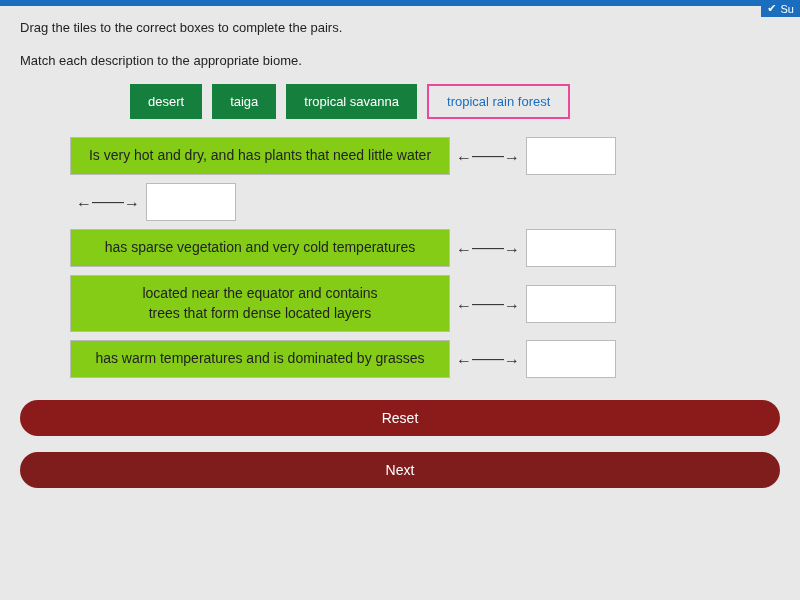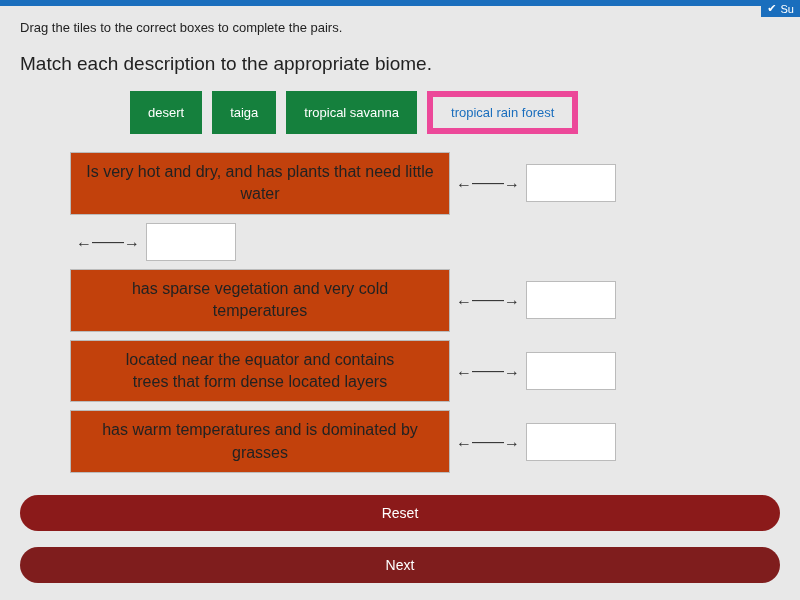--- a/index.html
+++ b/index.html
@@ -35,21 +35,21 @@
       padding: 14px 20px 10px 20px;
     }
 
     .instruction-main {
       font-size: 13px;
       color: #222;
       margin-bottom: 18px;
     }
 
     .instruction-sub {
-      font-size: 19px;
+      font-size: 13px;
       color: #222;
       margin-bottom: 16px;
     }
 
     .tiles-row {
       display: flex;
       flex-wrap: wrap;
       gap: 10px;
       margin-bottom: 18px;
       padding-left: 110px;
@@ -60,42 +60,42 @@
       color: white;
       padding: 8px 18px;
       font-size: 13px;
       cursor: pointer;
       border: none;
       border-radius: 0;
     }
 
     .tile.outline {
       background: transparent;
-      border: 6px solid #ec4899;
+      border: 2px solid #ec4899;
       color: #1a6ebd;
     }
 
     .pairs-section {
       display: flex;
       flex-direction: column;
       gap: 8px;
       padding-left: 50px;
     }
 
     .pair-row {
       display: flex;
       align-items: center;
       gap: 0;
     }
 
     .description-box {
-      background: #c2410c;
+      background: #84cc16;
       border: 1px solid #bbb;
       padding: 8px 14px;
-      font-size: 16px;
+      font-size: 14px;
       color: #222;
       min-width: 380px;
       max-width: 380px;
       text-align: center;
       line-height: 1.4;
     }
 
     .arrow-connector {
       display: flex;
       align-items: center;

